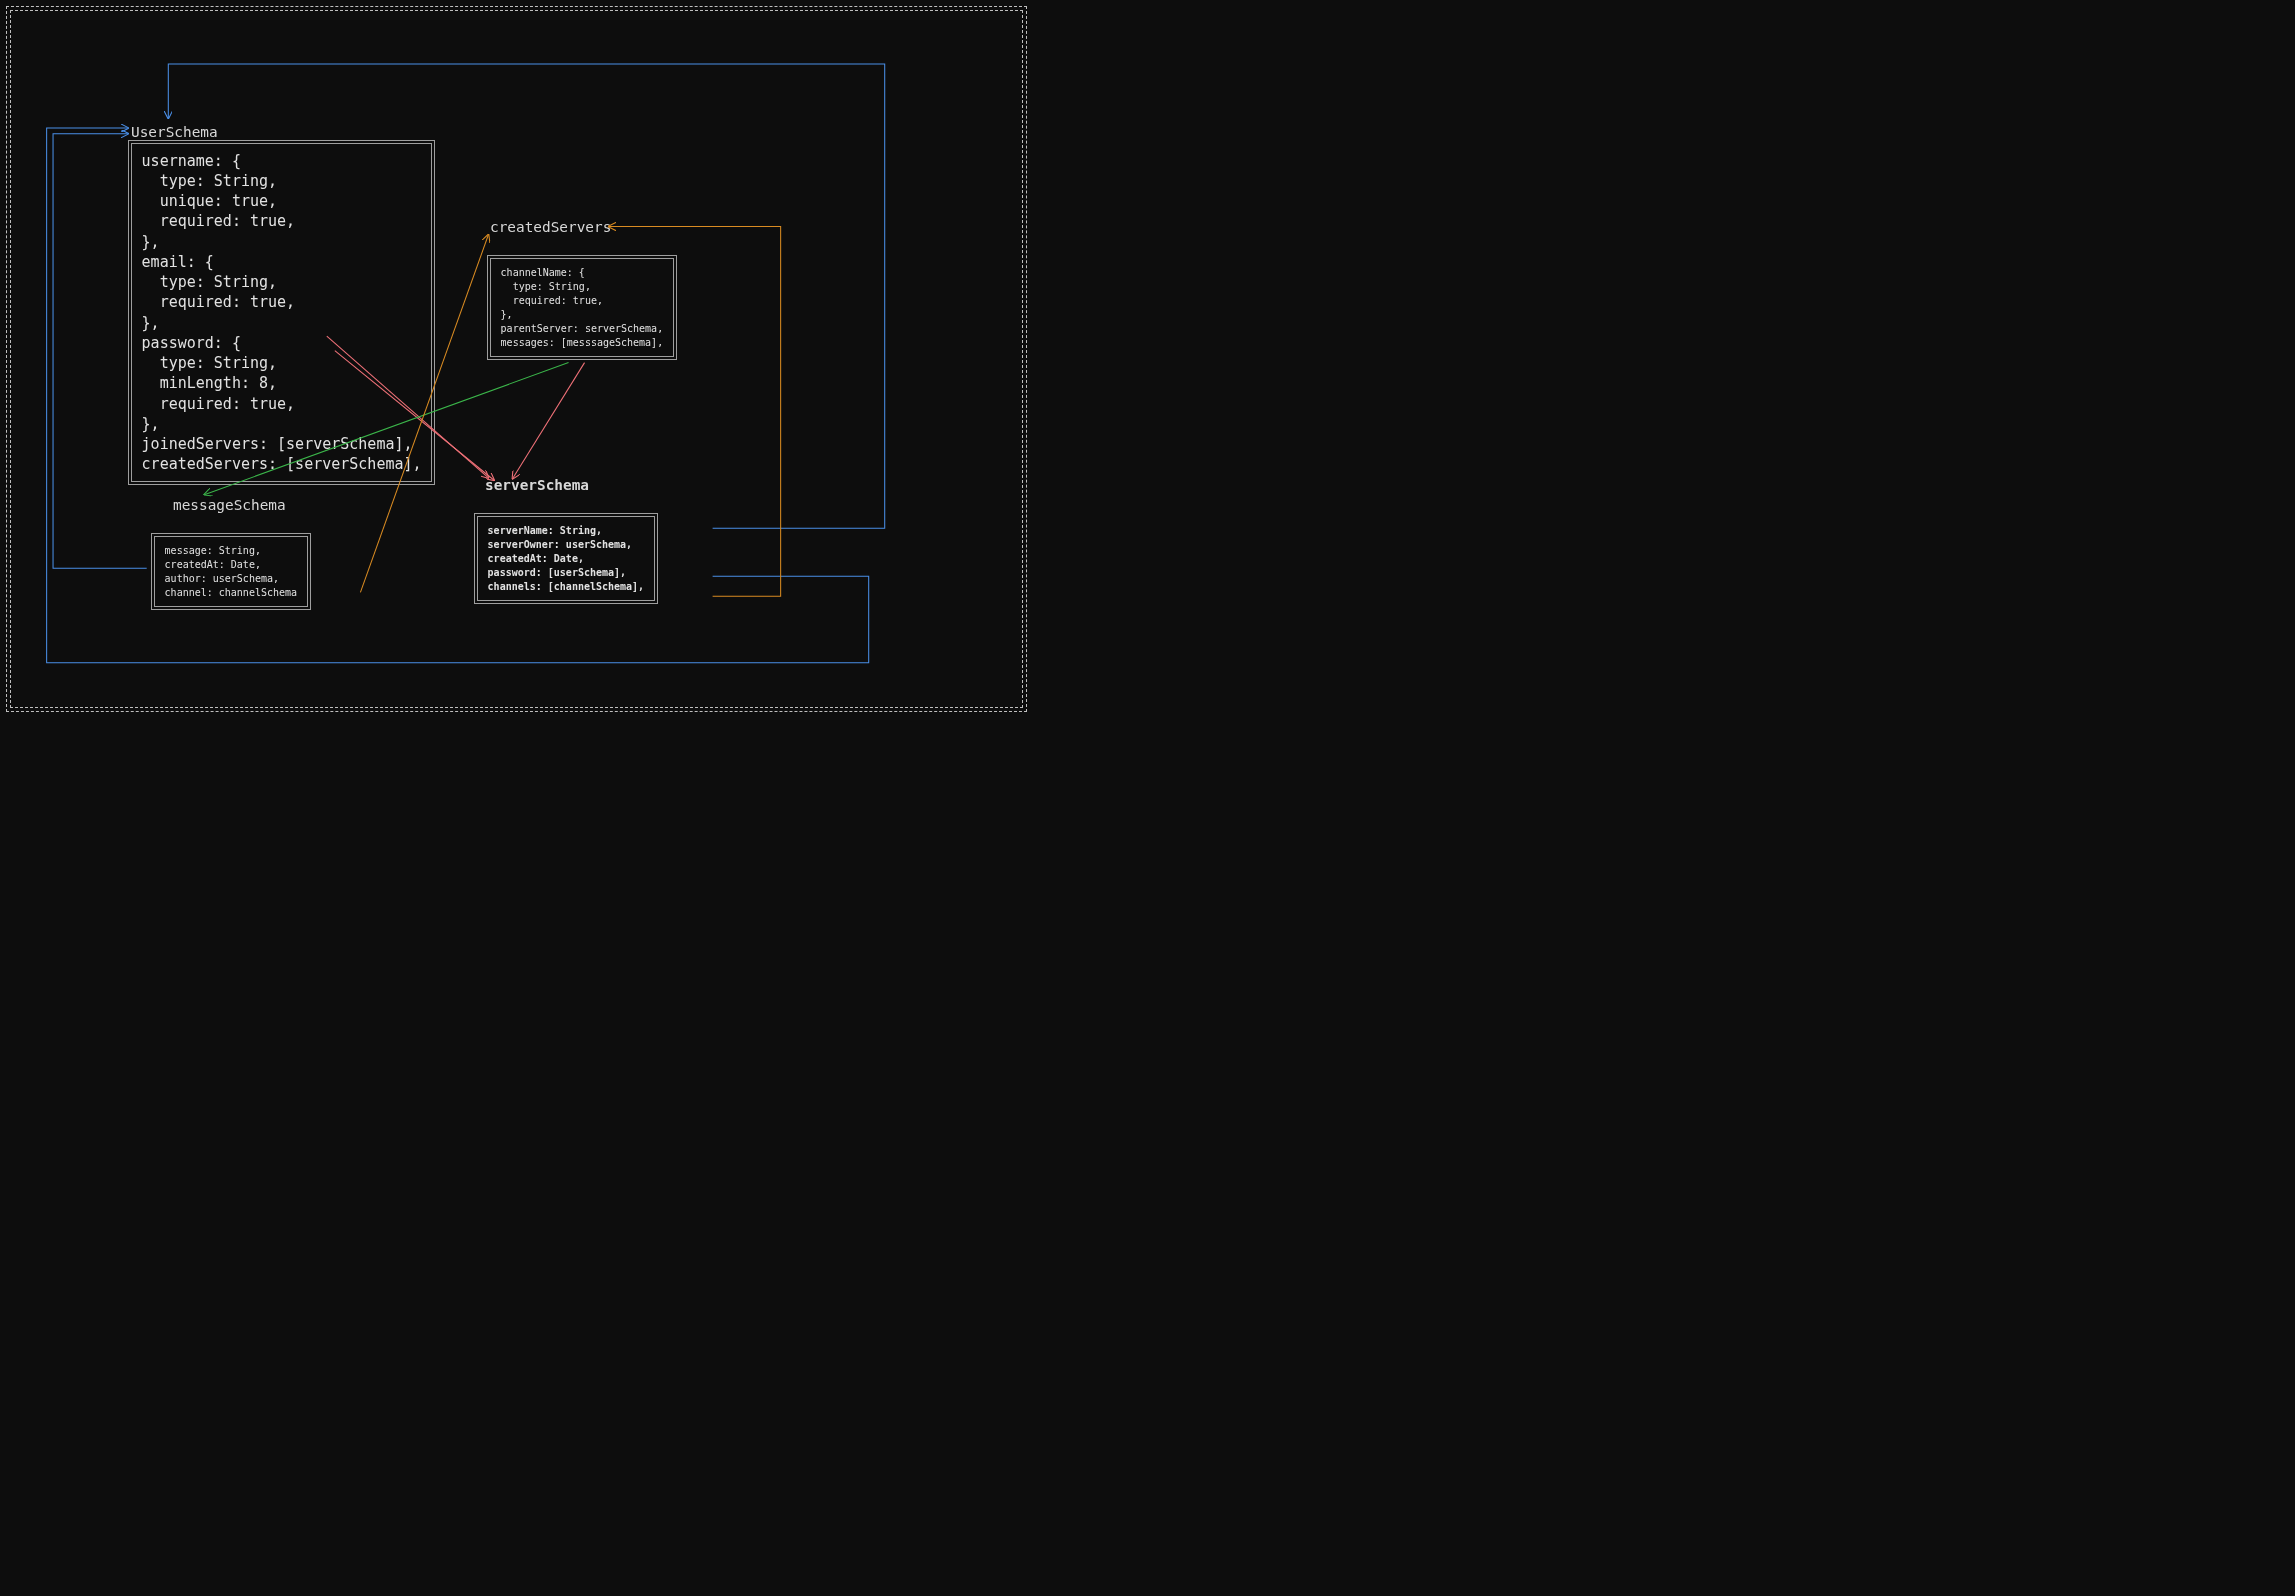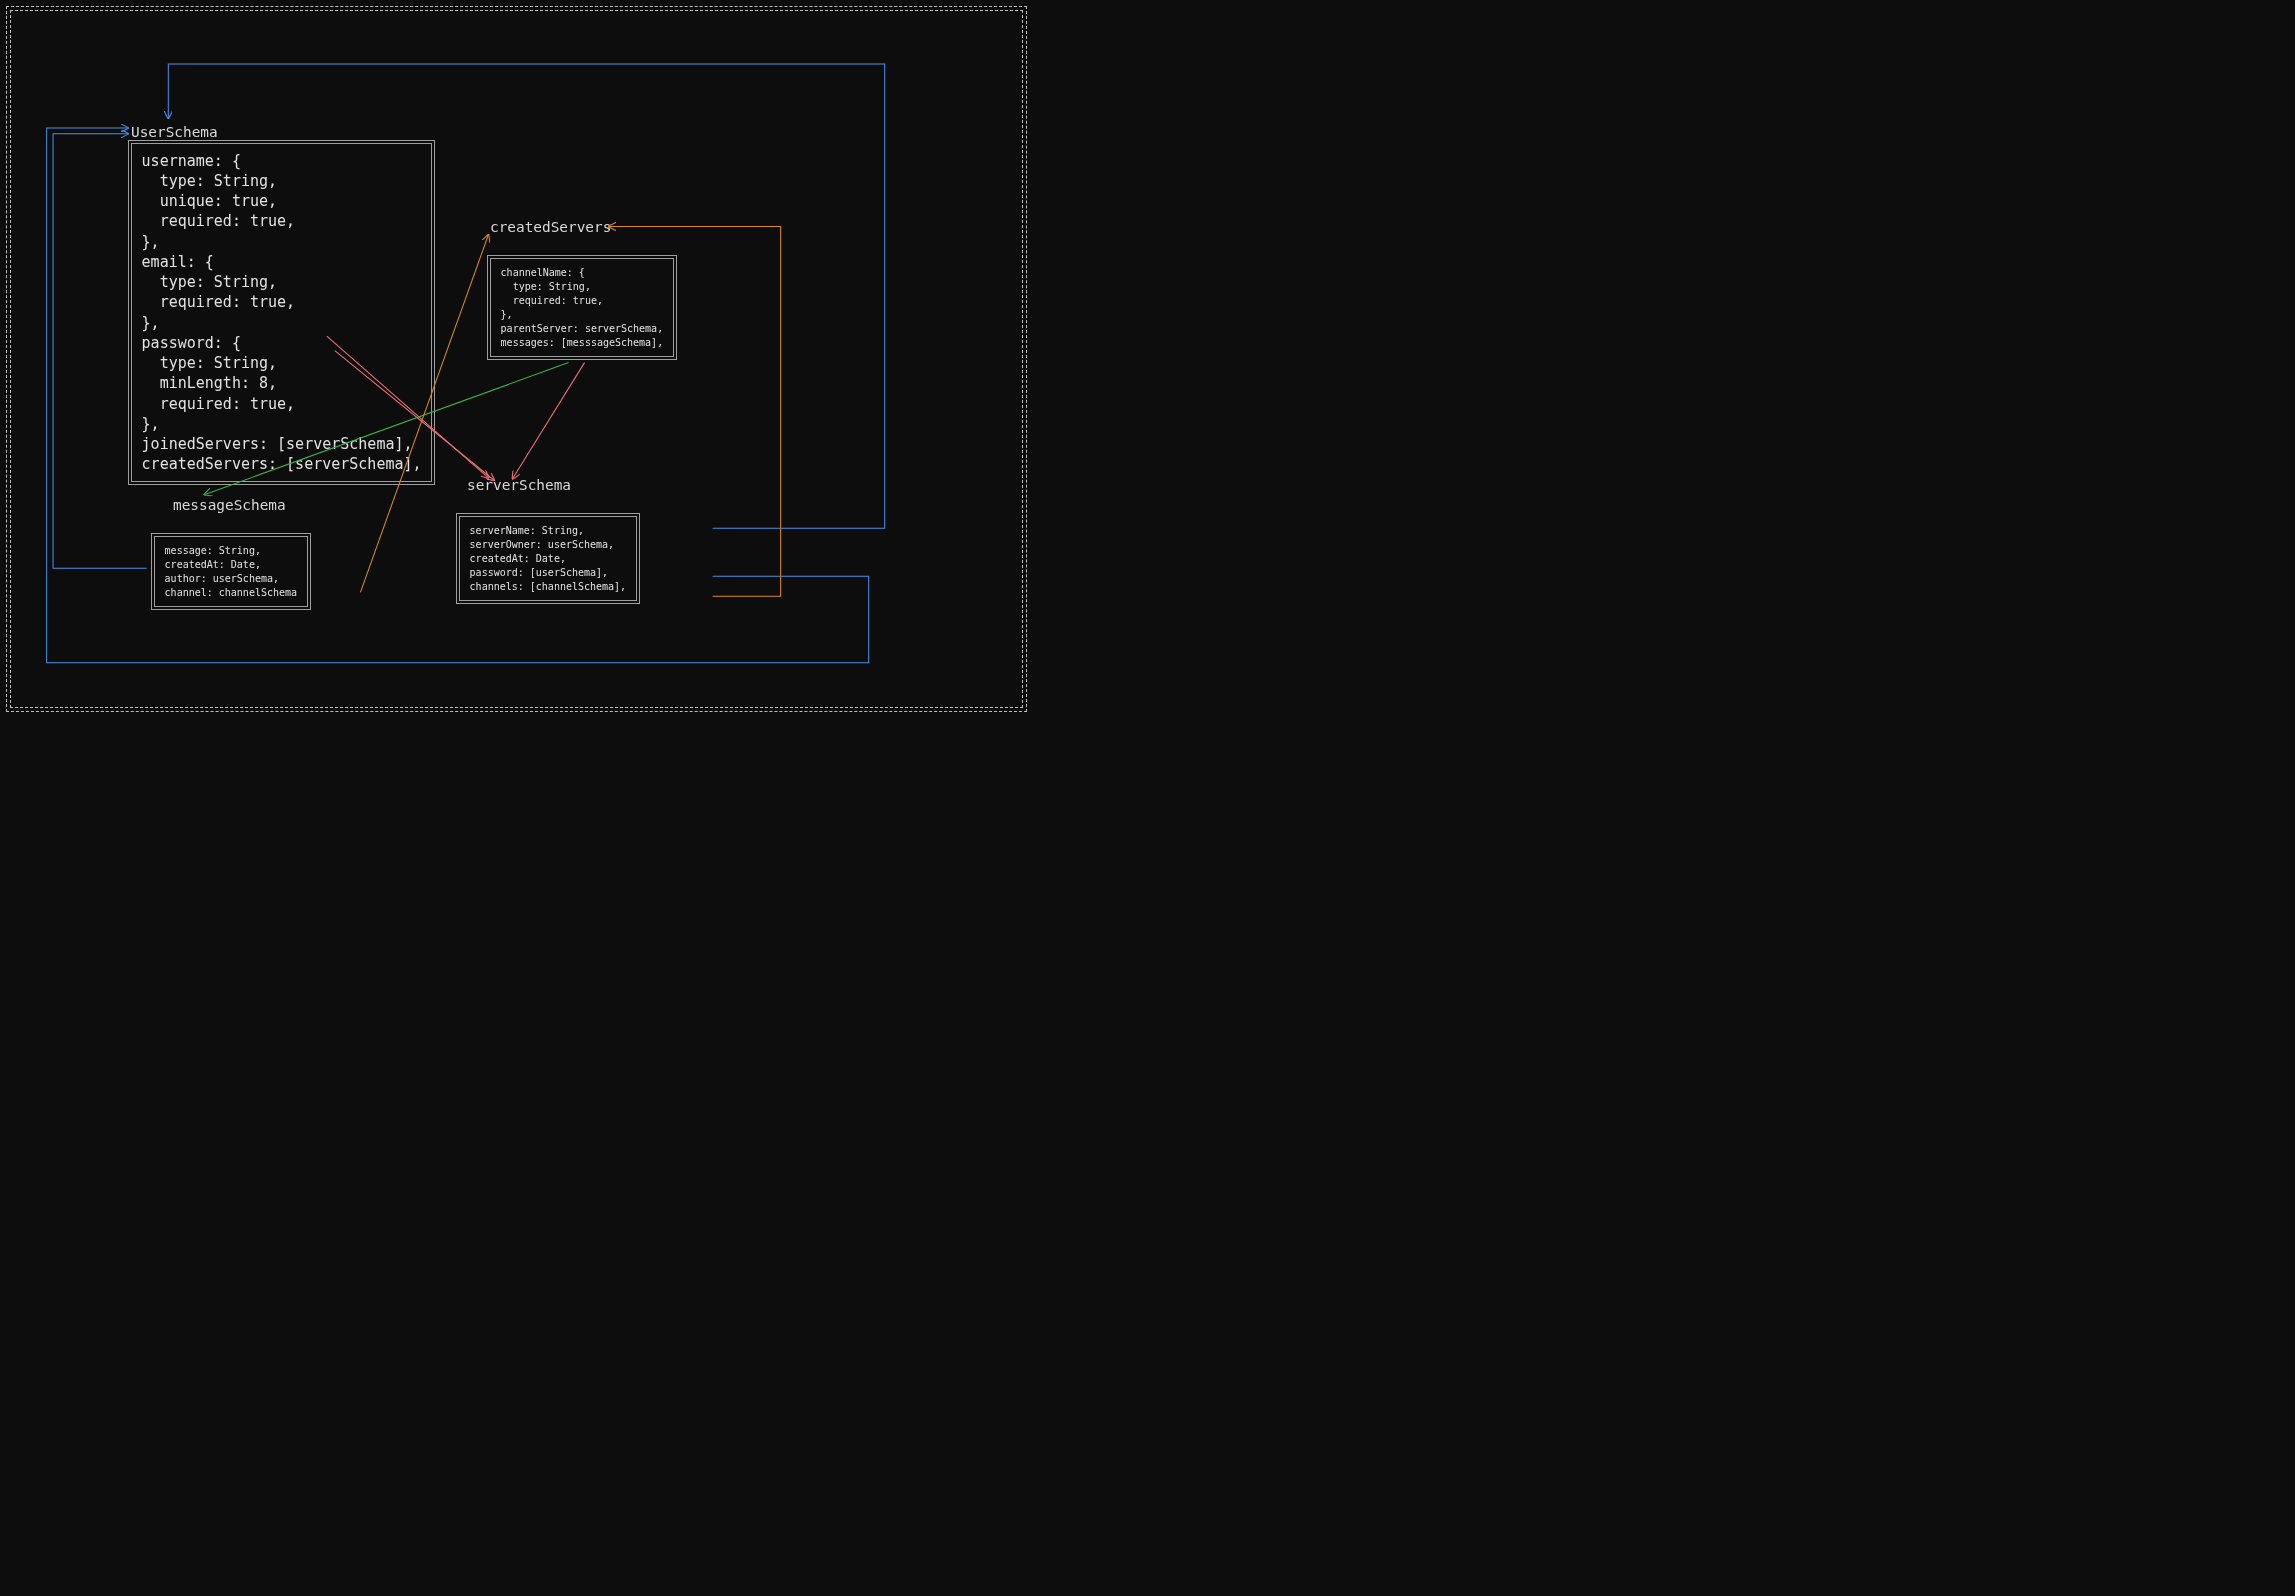--- a/index.html
+++ b/index.html
@@ -93,21 +93,21 @@
 </div>
 
 <div class="schema-box" style="left:154px; top:497px;">
   <div class="schema-title" style="padding-left:19px;">messageSchema</div>
   <div class="codebox large-text">message: String,
 createdAt: Date,
 author: userSchema,
 channel: channelSchema</div>
 </div>
 
-<div class="schema-box" style="left:459px; top:477px;">
+<div class="schema-box" style="left:477px; top:477px;font-weight:bold;">
   <div class="schema-title" style="padding-left:8px;">serverSchema</div>
   <div class="codebox large-text">serverName: String,
 serverOwner: userSchema,
 createdAt: Date,
 password: [userSchema],
 channels: [channelSchema],</div>
 </div>
 
 <svg class="arrows" viewBox="0 0 1290 897">
   <defs>

